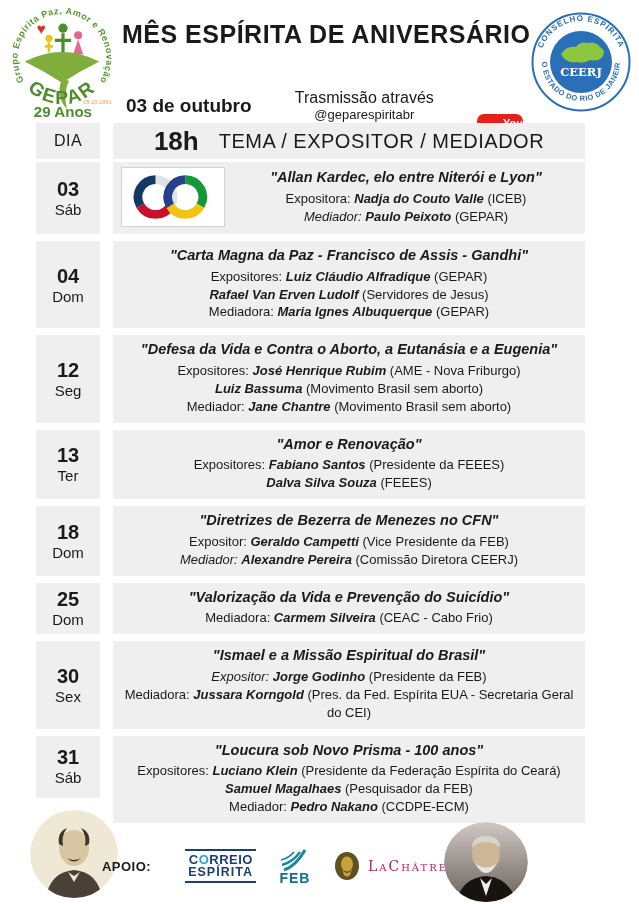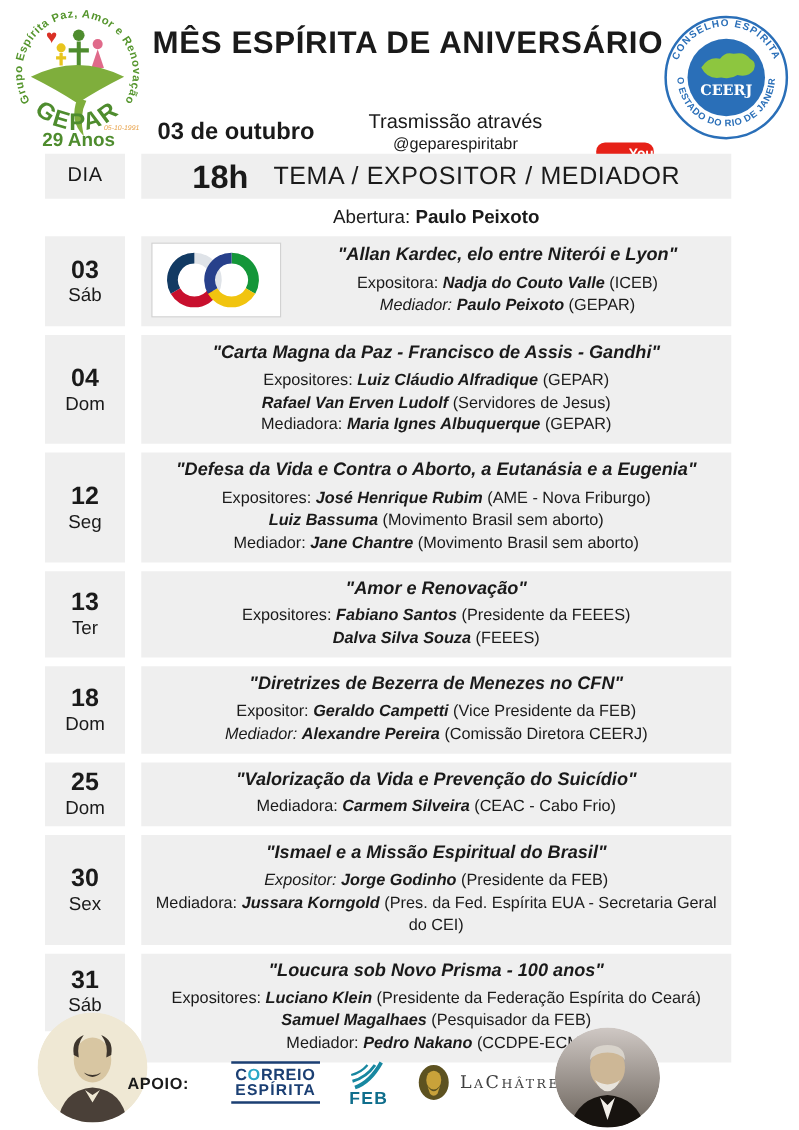--- a/index.html
+++ b/index.html
@@ -63,30 +63,30 @@
 
   
   .footer { position:absolute; left:0; bottom:0; width:540px; height:100px; pointer-events:none; }
   .portrait-left { position:absolute; left:30px; bottom:6px; width:88px; height:88px; }
   .portrait-right { position:absolute; right:8px; bottom:2px; width:92px; height:80px; }
   .apoio-strip {
     position:absolute; left:150px; right:140px; bottom:12px; height:52px;
     display:flex; align-items:center; justify-content:center; gap:22px;
   }
   .apoio-label { font-size:13px; font-weight:bold; letter-spacing:0.5px; }
-  .correio { text-align:left; color:#1b3f73; font-weight:bold; line-height:1.05;
+  .correio { text-align:right; color:#1b3f73; font-weight:bold; line-height:1.05;
     border-top:2px solid #1b3f73; border-bottom:2px solid #1b3f73; padding:2px 3px;margin-left:12px; }
   .correio .c1 { font-size:13px; letter-spacing:0.5px; }
   .correio .c2 { font-size:12.5px; letter-spacing:1px; }
   .correio .globe-o { color:#2aa7c7; }
   .feb { display:flex; flex-direction:column; align-items:center; }
   .feb-text { font-size:14px; font-weight:bold; color:#0f6e8c; letter-spacing:1px; margin-top:-2px; }
   .lachatre { display:flex; align-items:center; gap:8px; }
   .lachatre-text { font-family:"DejaVu Serif", serif; font-variant:small-caps; letter-spacing:2px;
-    font-size:14px; color:#404040; }
+    font-size:14px; color:#be185d; }
 </style>
 </head>
 <body>
 
 <div class="page">
 
   <div class="hdr">
 
     <svg class="gepar-logo" viewBox="0 0 110 115">
       <defs>
@@ -147,24 +147,20 @@
     </svg>
   </div>
 
   <div class="schedule">
     <div class="row header-row">
       <div class="day-box">DIA</div>
       <div class="content-box">
         <span class="time-label">18h</span>
         <span class="theme-label">TEMA / EXPOSITOR / MEDIADOR</span>
       </div>
-    </div>
-    <div class="abertura">
-      <span>Abertura:</span>
-      <span class="nm">Paulo Peixoto</span>
     </div>
     <div id="rows">
         <div class="row">
           <div class="day-box">
             <div class="day-num">03</div>
             <div class="day-wd">Sáb</div>
           </div>
           <div class="content-box with-image">
             <div class="row-image">
   <svg width="96" height="56" viewBox="0 0 100 64">

